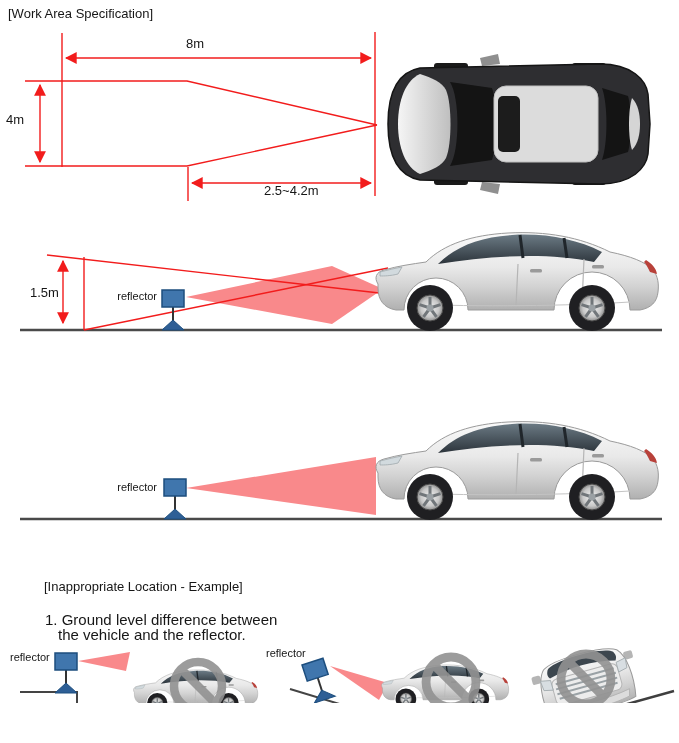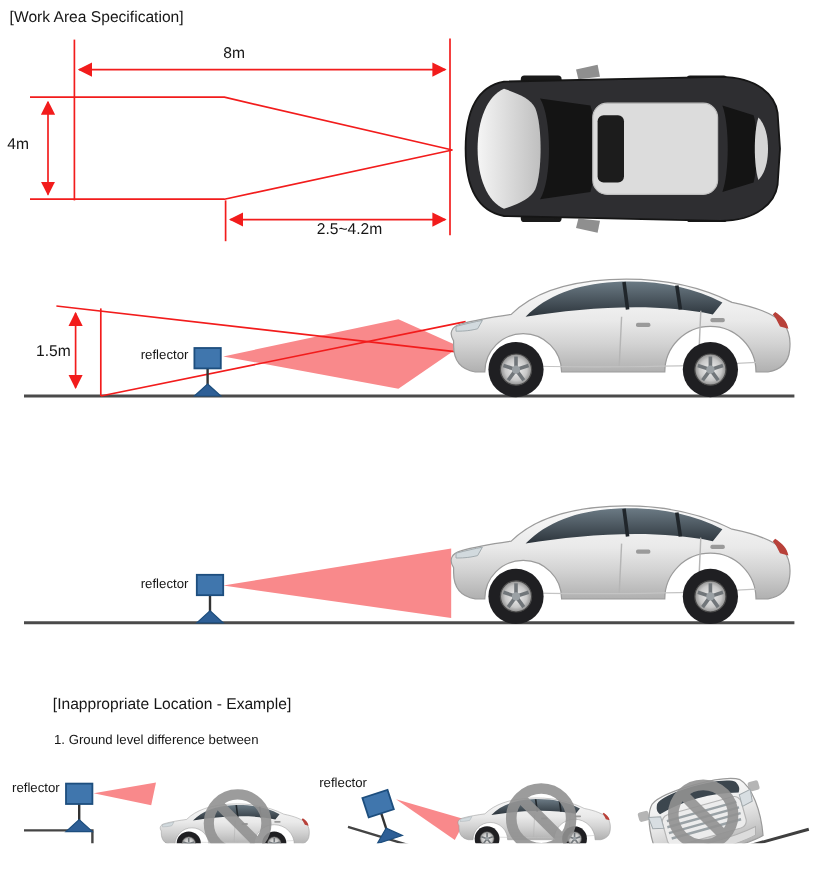--- a/index.html
+++ b/index.html
@@ -10,21 +10,21 @@
     font-family:"Liberation Sans", sans-serif;
     color:#161616;
     overflow:hidden;
   }
   .canvas svg{position:absolute;left:0;top:0;}
   .label{position:absolute;white-space:nowrap;line-height:1.15;}
   .sec-title{font-size:13px;}
   .dim{font-size:13px;}
   .refl{font-size:11px;}
   .refl.ra{text-align:right;width:52px;}
-  .cap{font-size:11px;text-align:right;}
+  .cap{font-size:15px;text-align:right;}
 </style>
 </head>
 <body>
 
 <div class="canvas">
 
 <svg width="679" height="743" viewBox="0 0 679 743">
   <defs>
     <marker id="arr" viewBox="0 0 10 10" refX="9" refY="5" markerWidth="8.5" markerHeight="8.5" orient="auto-start-reverse">
       <path d="M0,0 L10,5 L0,10 Z" fill="#f21c1c"></path>
@@ -173,16 +173,17 @@
 <div class="label dim" style="left:186px;top:37px;">8m</div>
 <div class="label dim" style="left:6px;top:113px;">4m</div>
 <div class="label dim" style="left:264px;top:184px;">2.5~4.2m</div>
 <div class="label dim" style="left:30px;top:286px;">1.5m</div>
 <div class="label refl ra" style="left:105px;top:290px;">reflector</div>
 
 <div class="label refl ra" style="left:105px;top:481px;">reflector</div>
 
 <div class="label sec-title" style="left:24px;top:580px;margin-left:20px;">[Inappropriate Location - Example]</div>
 <div class="label cap" style="left:45px;top:611px;">1. Ground level difference between</div>
+<div class="label cap" style="left:58px;top:626px;">the vehicle and the reflector.</div>
 <div class="label refl" style="left:10px;top:651px;">reflector</div>
 <div class="label refl" style="left:266px;top:647px;">reflector</div>
 
 </div>
 
 </body></html>

